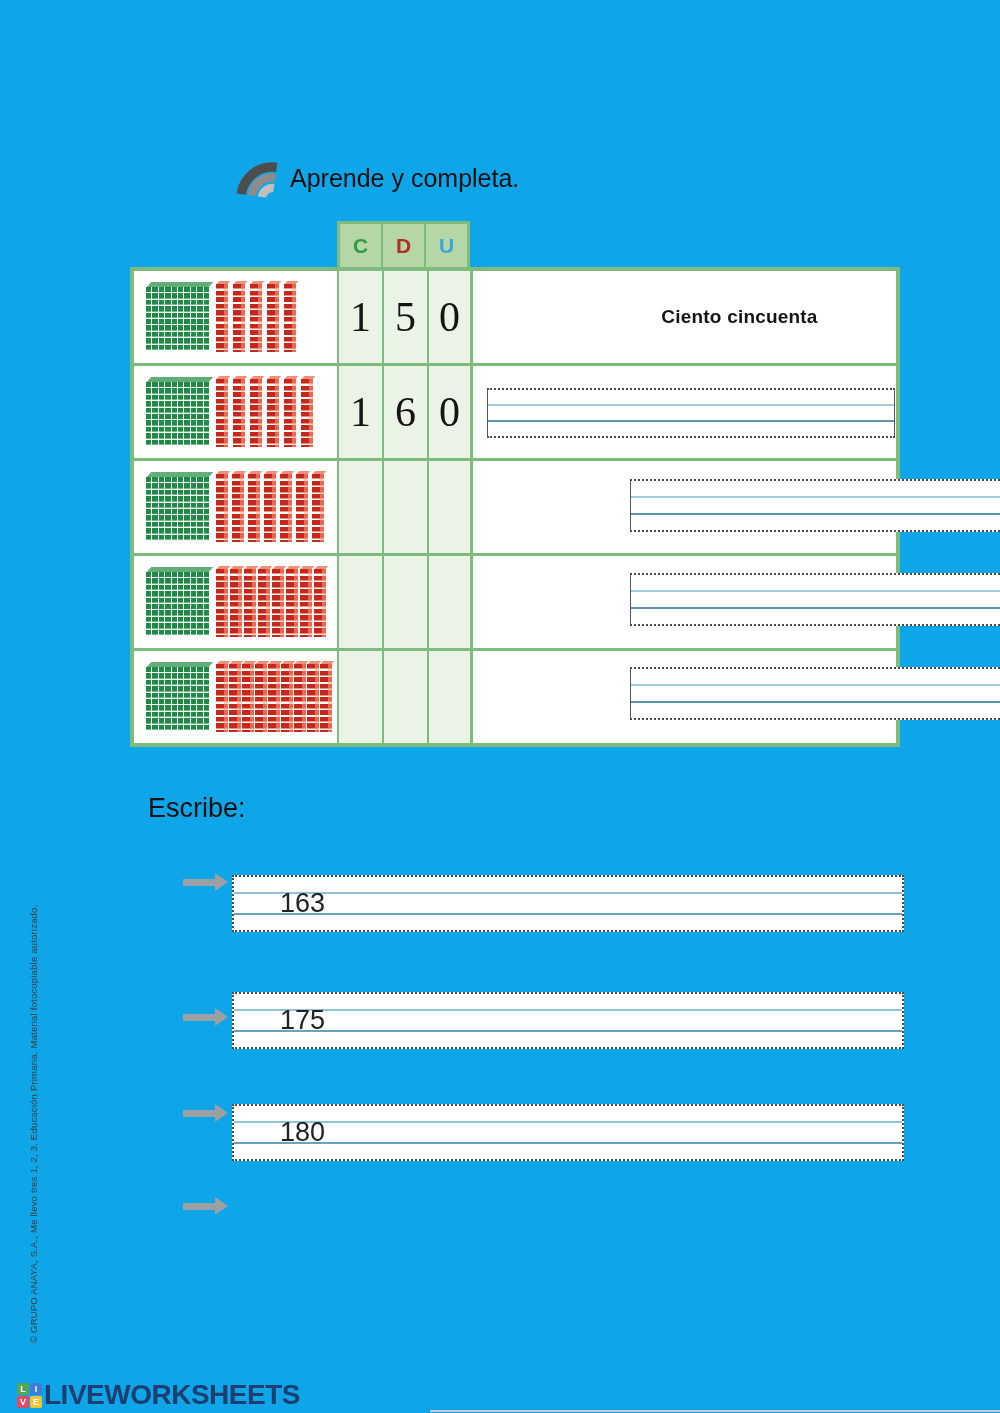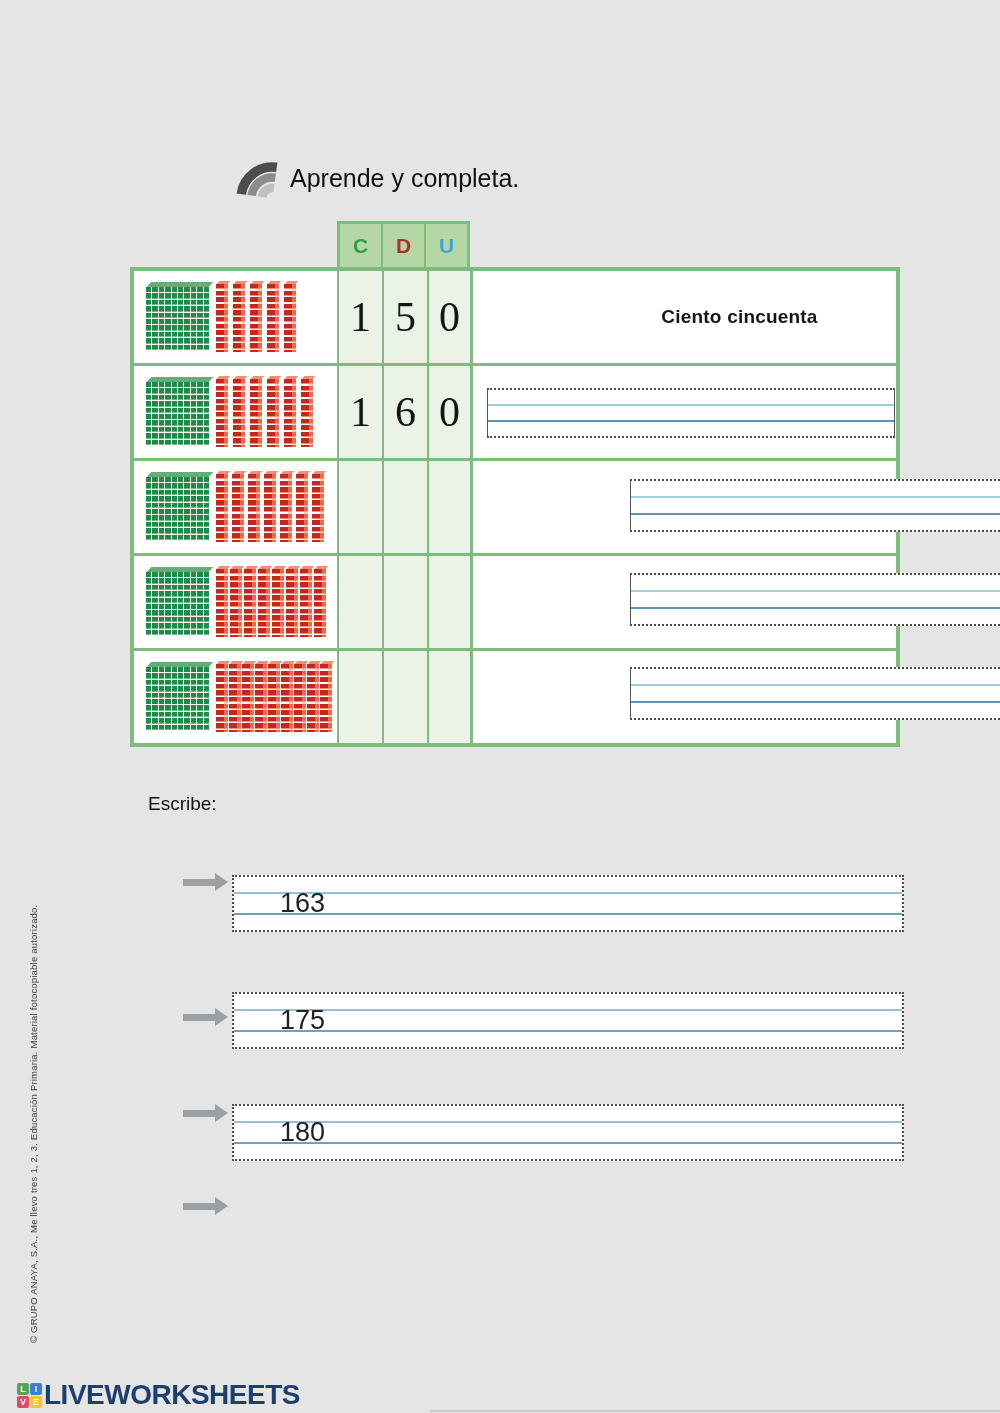--- a/index.html
+++ b/index.html
@@ -1,17 +1,17 @@
 <!DOCTYPE html>
 <html><head>
 <meta charset="utf-8">
 <style>
   html,body{margin:0;padding:0;background:#fff;}
   #page{
-    position:relative;width:1000px;height:1413px;background:#e5e5e5;overflow:hidden;
+    position:relative;width:1000px;height:1413px;background:#0ea5e9;overflow:hidden;
     font-family:"Liberation Sans",sans-serif;color:#1a1a1a;
   }
 
   
   .activity-header{position:absolute;left:234px;top:158px;display:flex;align-items:center;gap:10px;}
   .wing{width:46px;height:40px;transform:rotate(8deg);}
   .activity-title{font-size:25px;color:#111;}
 
   
   .cdu-header{
@@ -68,21 +68,21 @@
   .wbox{position:absolute;box-sizing:border-box;background:#fff;
     border-top:2px dotted #4a4a4a;border-bottom:2px dotted #4a4a4a;}
   .wbox::before{content:"";position:absolute;left:0;right:0;top:30%;height:2px;background:#9fcddb;}
   .wbox::after{content:"";position:absolute;left:0;right:0;top:66%;height:2px;background:#5d94b4;}
   .wbox-r2{left:487px;top:388px;width:408px;height:50px;
     border-left:1px solid #555;border-right:1px solid #555;}
   .wbox-wide{left:630px;width:370px;height:53px;border-left:1px solid #555;}
   .wbox-w3{top:479px;} .wbox-w4{top:573px;} .wbox-w5{top:667px;}
 
   
-  .escribe-label{position:absolute;left:148px;top:793px;font-size:19px;color:#111;}
+  .escribe-label{position:absolute;left:148px;top:793px;font-size:27px;color:#111;}
   .ebox{position:absolute;left:232px;width:672px;height:57px;box-sizing:border-box;background:#fff;
     border:2px dotted #4a4a4a;}
   .ebox::before{content:"";position:absolute;left:0;right:0;top:28%;height:2px;background:#8fc3d6;}
   .ebox::after{content:"";position:absolute;left:0;right:0;top:68%;height:2px;background:#6aa3bd;}
   .ebox .num{position:absolute;left:46px;top:11px;font-size:27px;color:#222;z-index:2;}
   .e1{top:875px;} .e2{top:992px;} .e3{top:1104px;} .e4{top:1180px;}
 
   .arrow{position:absolute;width:32px;height:7px;background:#9aa0a3;}
   .arrow::after{content:"";position:absolute;right:-13px;top:-6px;width:0;height:0;
     border-left:13px solid #9aa0a3;border-top:9.5px solid transparent;border-bottom:9.5px solid transparent;}

